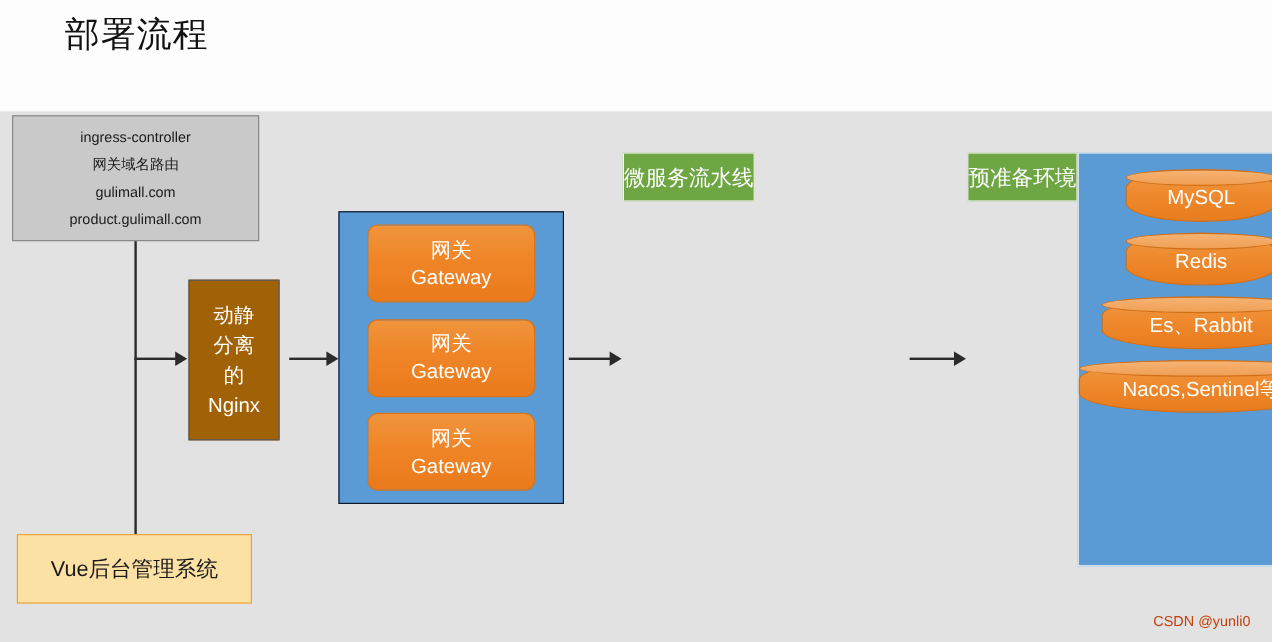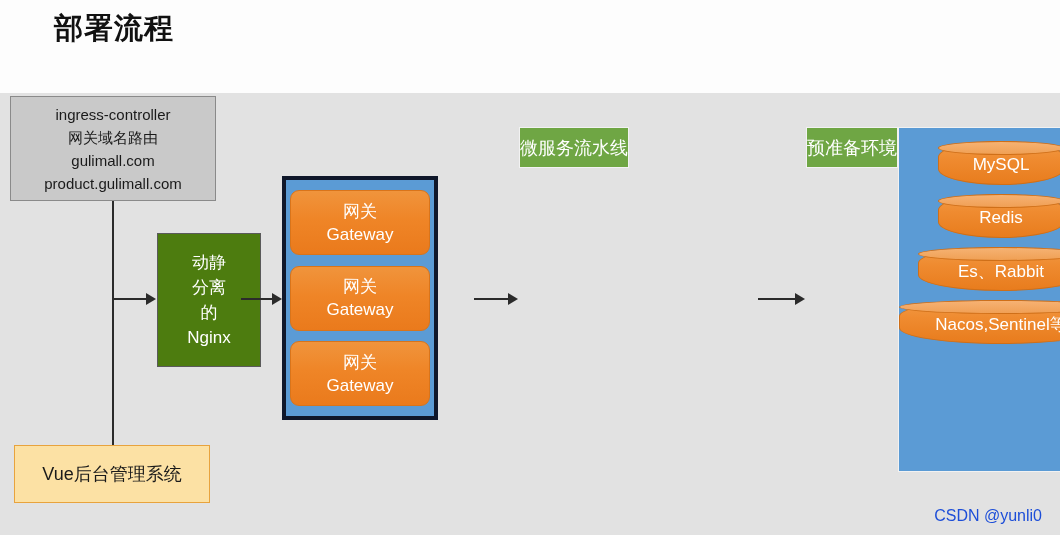--- a/index.html
+++ b/index.html
@@ -31,53 +31,53 @@
     width: 1060px; height: 442px;
     background: #e2e2e2;
   }
 
   
   .title {
     position: absolute;
     left: 54px;
     top: 9px;
     font-size: 29px;
-    font-weight: bold;
+    font-weight: normal;
     color: #111111;
     letter-spacing: 1px;
     white-space: nowrap;
   }
 
   
   .ingress-box {
     position: absolute;
     left: 10px;
     top: 96px;
     width: 206px;
     height: 105px;
     background: #c9c9c9;
     border: 1px solid #8a8a8a;
     box-sizing: border-box;
     display: flex;
     flex-direction: column;
     align-items: center;
     justify-content: center;
     color: #1a1a1a;
-    font-size: 15px;
+    font-size: 12px;
     line-height: 23px;
   }
   .ingress-box span { white-space: nowrap; }
 
   .nginx-box {
     position: absolute;
     left: 157px;
     top: 233px;
-    width: 104px;
+    width: 76px;
     height: 134px;
-    background: #4d7c0f;
+    background: #a16207;
     border: 1px solid #5a5a5a;
     box-sizing: border-box;
     display: flex;
     flex-direction: column;
     align-items: center;
     justify-content: center;
     color: #ffffff;
     font-size: 17px;
     line-height: 25px;
   }
@@ -98,24 +98,24 @@
     color: #1a1a1a;
     font-size: 18px;
     white-space: nowrap;
   }
 
   
   .gateway-panel {
     position: absolute;
     left: 282px;
     top: 176px;
-    width: 156px;
+    width: 188px;
     height: 244px;
     background: #5b9bd5;
-    border: 4px solid #0f172a;
+    border: 1px solid #0f172a;
     box-sizing: border-box;
     display: flex;
     flex-direction: column;
     align-items: center;
     justify-content: space-between;
     padding: 10px 0;
   }
   .gateway-card {
     width: 140px;
     height: 65px;
@@ -231,22 +231,22 @@
     border-top: 6px solid transparent;
     border-bottom: 6px solid transparent;
     border-left: 10px solid #2b2b2b;
   }
 
   
   .watermark {
     position: absolute;
     right: 18px;
     bottom: 10px;
-    font-size: 16px;
-    color: #1d4ed8;
+    font-size: 12px;
+    color: #c2410c;
     white-space: nowrap;
   }
 </style>
 </head>
 <body>
 
 <div id="canvas">
 
   <div class="bg-top"></div>
   <div class="bg-bottom"></div>

